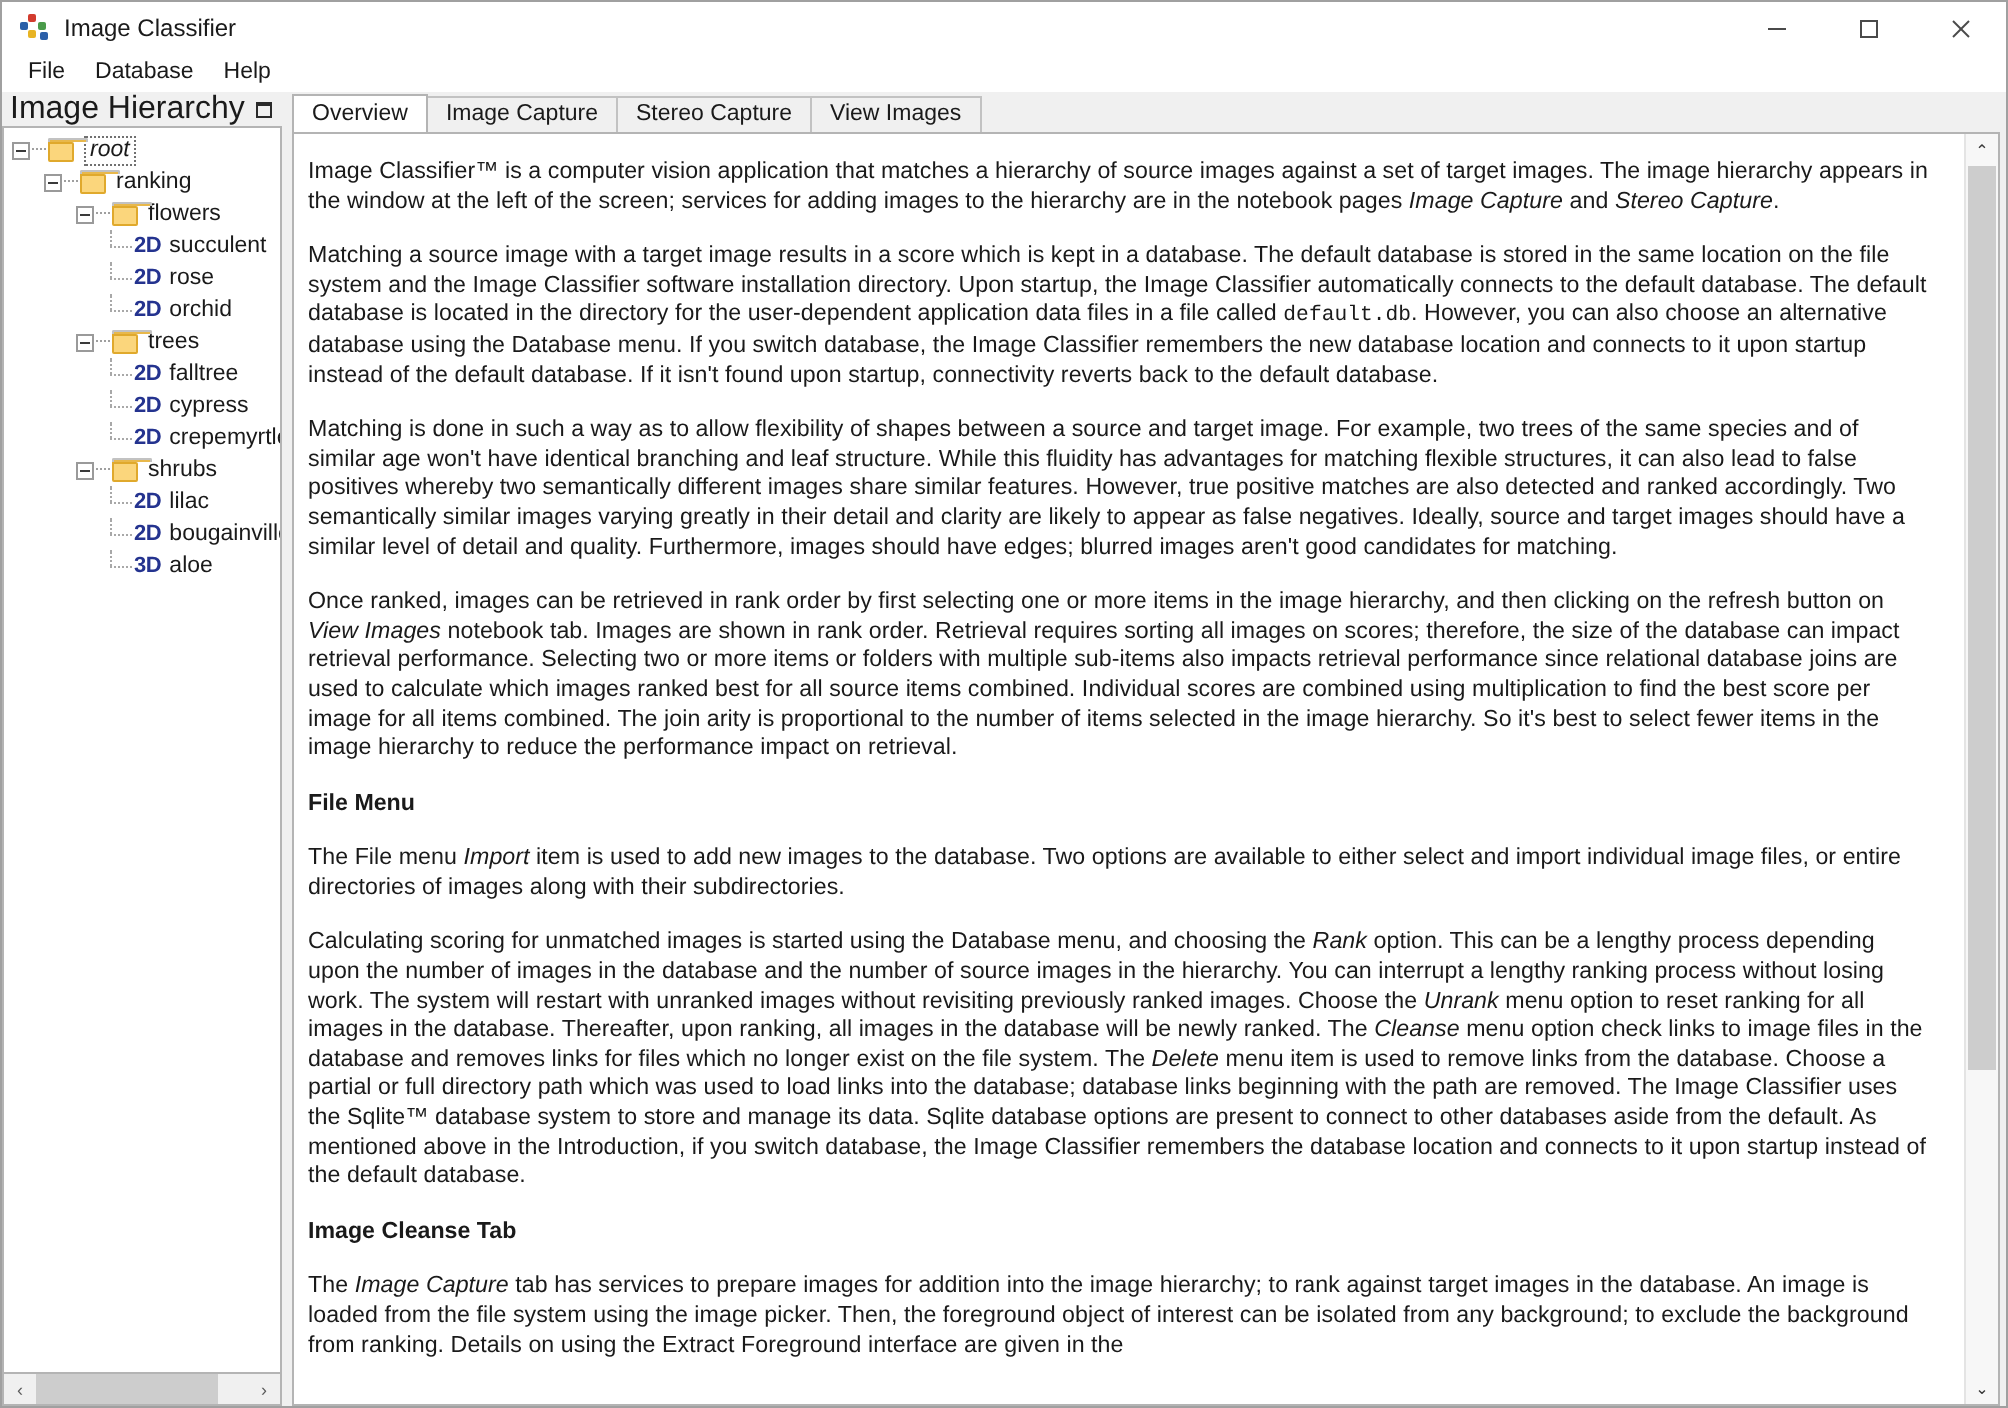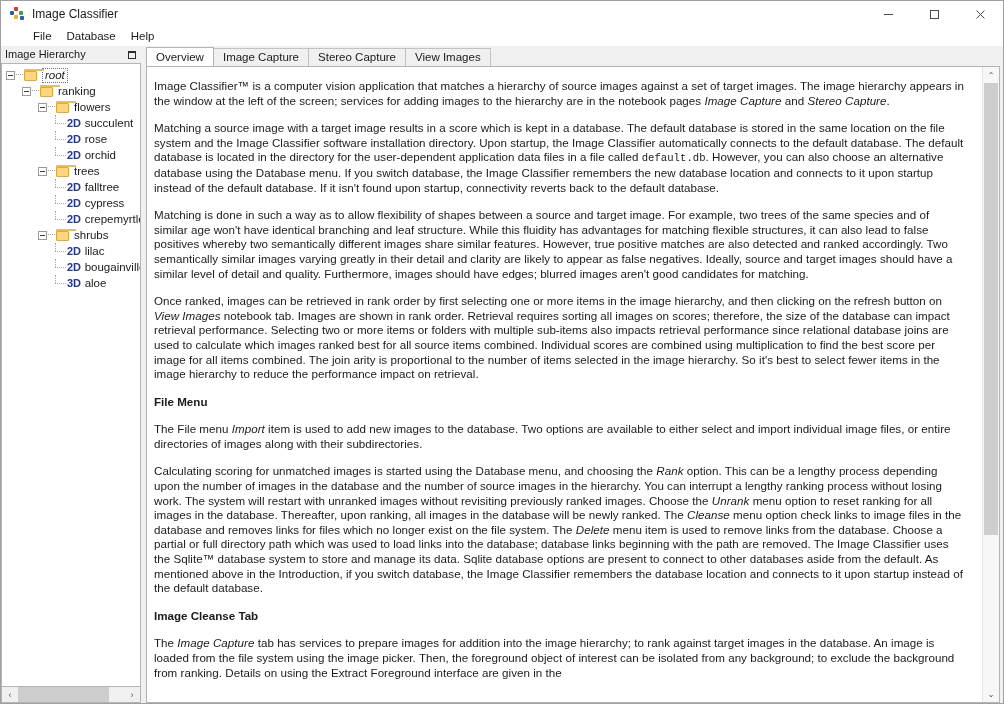--- a/index.html
+++ b/index.html
@@ -69,21 +69,21 @@
     line-height: 1;
   }
   .win-btn svg { display: block; }
 
   
   .menubar {
     height: 19px;
     background: #ffffff;
     display: flex;
     align-items: center;
-    padding-left: 25px;
+    padding-left: 6px;
     flex: 0 0 auto;
   }
   .menu-item {
     font-size: 11.5px;
     color: #1a1a1a;
     padding: 1px 8px 2px 7px;
     line-height: 14px;
     white-space: nowrap;
   }
 
@@ -107,21 +107,21 @@
   }
   .dock-header {
     height: 17px;
     display: flex;
     align-items: center;
     padding: 0 3px 0 4px;
     background: #f0f0f0;
     flex: 0 0 auto;
   }
   .dock-title {
-    font-size: 11px;
+    font-size: 16px;
     color: #1a1a1a;
     flex: 1 1 auto;
     line-height: 13px;
     white-space: nowrap;
   }
   .dock-float-btn {
     width: 13px; height: 13px;
     display: flex; align-items: center; justify-content: center;
   }
   .dock-float-btn span {

